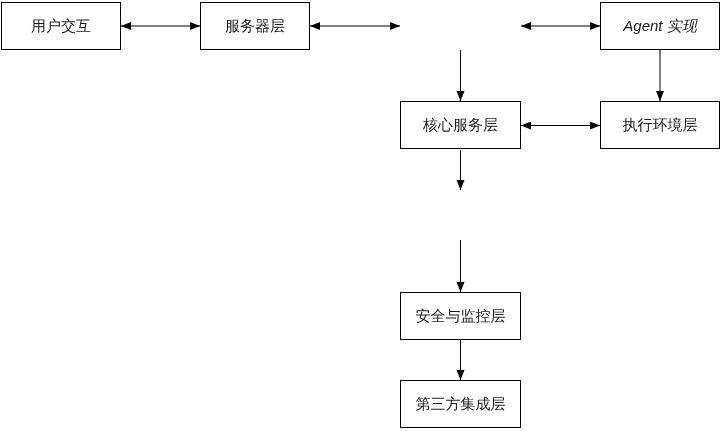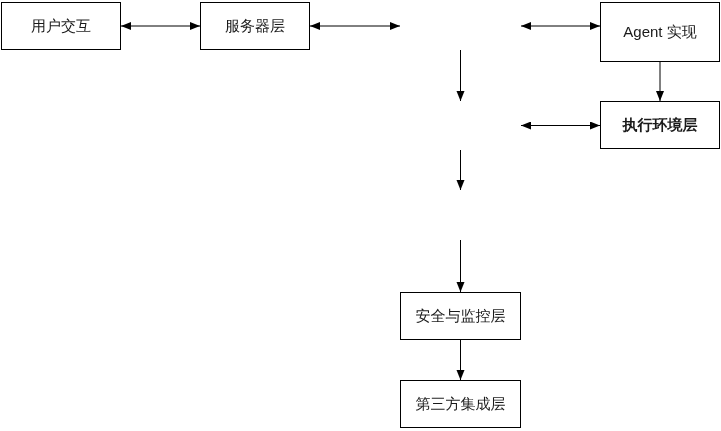--- a/index.html
+++ b/index.html
@@ -25,23 +25,23 @@
     justify-content: center;
     font-size: 15px;
     color: #1a1a1a;
     text-align: center;
     white-space: nowrap;
   }
   
   .n-user      { left: 1px;   top: 2px;   width: 120px; height: 48px; }
   .n-server    { left: 200px; top: 2px;   width: 110px; height: 48px; }
   .n-agentctl  { left: 400px; top: 2px;   width: 121px; height: 48px; }
-  .n-agentimpl { left: 600px; top: 2px;   width: 120px; height: 60px; }
+  .n-agentimpl { left: 600px; top: 2px;   width: 120px; height: 48px; font-style: italic; }
   .n-coresvc   { left: 400px; top: 101px; width: 121px; height: 48px; }
-  .n-execenv   { left: 600px; top: 101px; width: 120px; height: 48px; font-weight: bold; }
+  .n-execenv   { left: 600px; top: 101px; width: 120px; height: 48px; }
   .n-memory    { left: 400px; top: 190px; width: 121px; height: 50px; }
   .n-security  { left: 400px; top: 292px; width: 121px; height: 48px; }
   .n-thirdpty  { left: 400px; top: 380px; width: 121px; height: 48px; }
 
   #edges-layer {
     position: absolute;
     left: 0;
     top: 0;
     pointer-events: none;
   }
@@ -82,20 +82,23 @@
 
   <div class="node n-user">
     <span>用户交互</span>
   </div>
 
 
   <div class="node n-agentimpl">
     <span>Agent 实现</span>
   </div>
 
+  <div class="node n-coresvc">
+    <span>核心服务层</span>
+  </div>
 
   <div class="node n-execenv">
     <span>执行环境层</span>
   </div>
 
 
   <div class="node n-thirdpty">
     <span>第三方集成层</span>
   </div>
 

